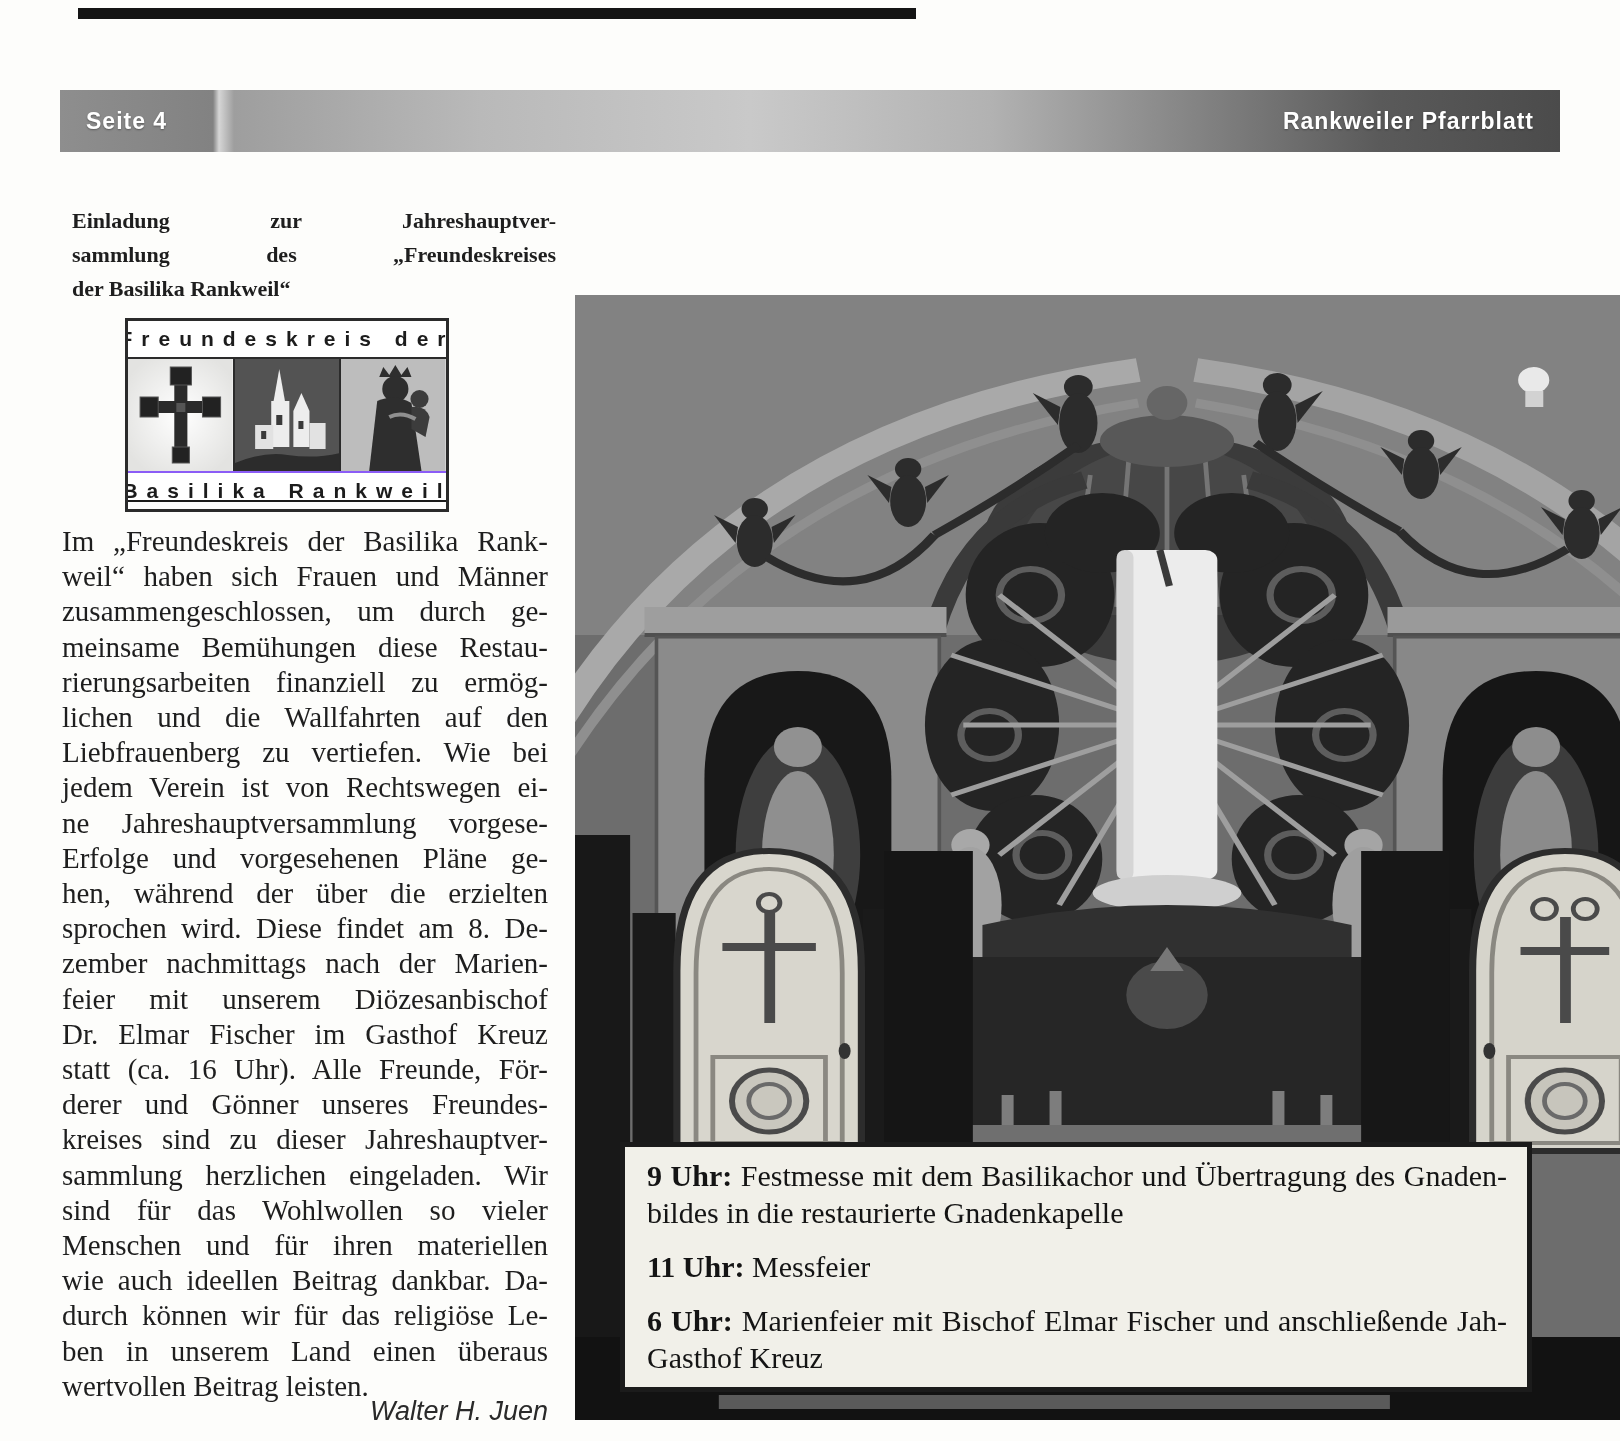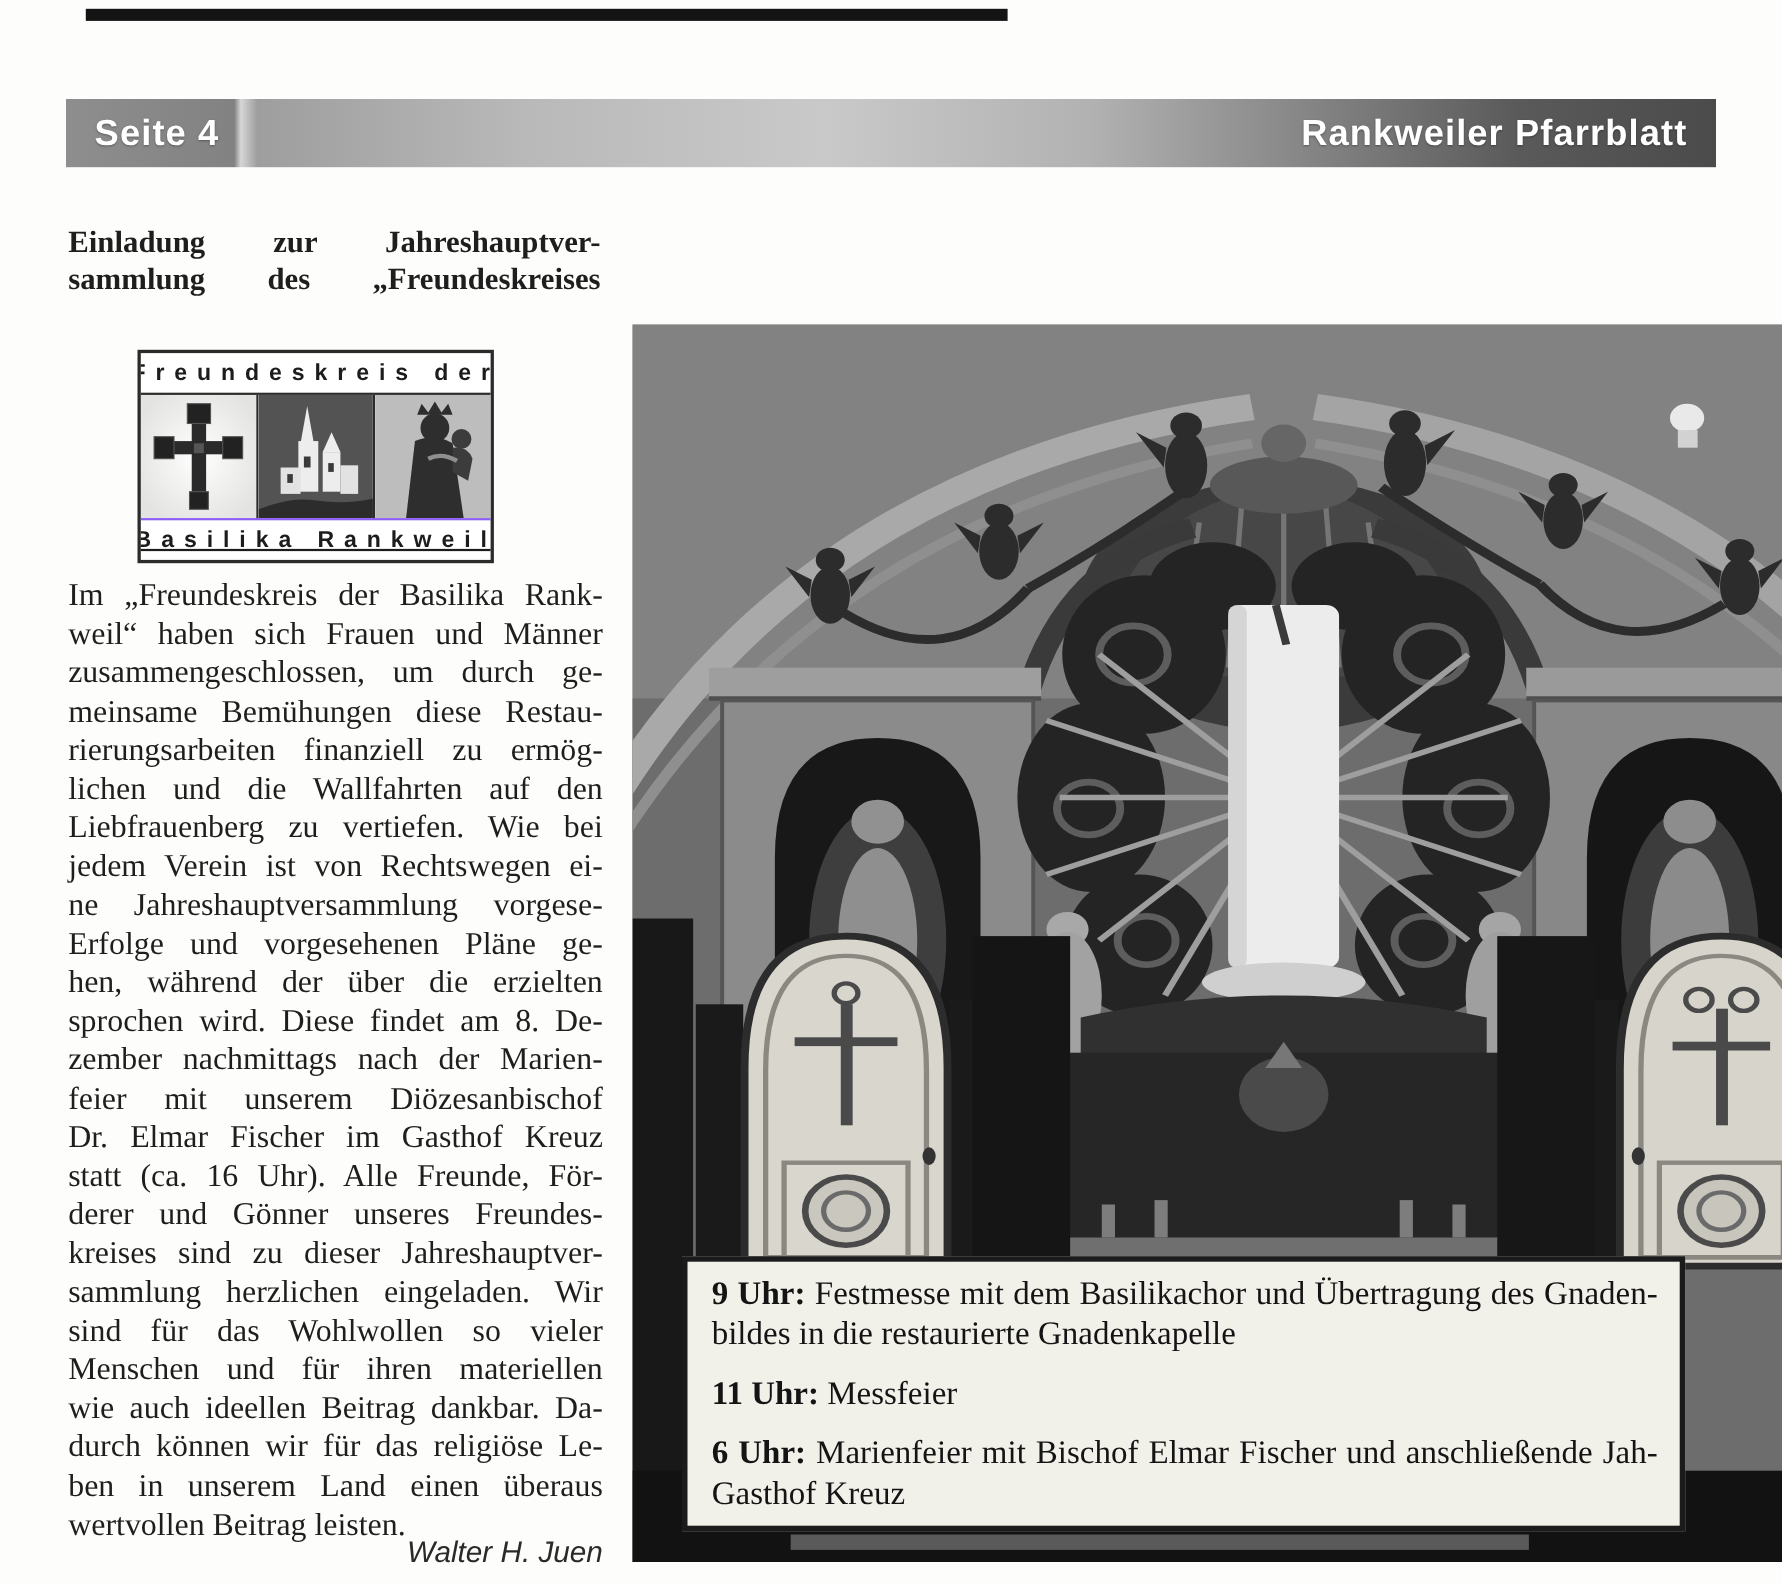--- a/index.html
+++ b/index.html
@@ -6,24 +6,24 @@
   .page{position:relative;width:1620px;height:1441px;background:#fdfdfb;overflow:hidden;
         font-family:"Liberation Serif","DejaVu Serif",serif;color:#1e1e1e;}
 
   .top-strip{position:absolute;left:78px;top:8px;width:838px;height:11px;background:#141414;}
 
   .header-bar{position:absolute;left:60px;top:90px;width:1500px;height:62px;box-sizing:border-box;
     display:flex;align-items:center;justify-content:space-between;padding:0 26px;
     background:linear-gradient(90deg,#8e8e8e 0%,#828282 10.2%,#d6d6d6 10.6%,#9e9e9e 11.6%,
       #b9b9b9 28%,#c9c9c9 46%,#b2b2b2 62%,#868686 75%,#5a5a5a 88%,#4b4b4b 100%);}
   .header-bar .hlabel{font-family:"Liberation Sans","DejaVu Sans",sans-serif;font-weight:bold;
-    font-size:33px;color:#ffffff;letter-spacing:1px;text-shadow:0 1px 2px rgba(0,0,0,.35);}
-
-  .heading{position:absolute;left:62px;top:204px;width:484px;font-weight:bold;
-    font-size:28px;line-height:34px;}
+    font-size:23px;color:#ffffff;letter-spacing:1px;text-shadow:0 1px 2px rgba(0,0,0,.35);}
+
+  .heading{position:absolute;left:72px;top:204px;width:484px;font-weight:bold;
+    font-size:22px;line-height:34px;}
   .jlines .line{text-align:justify;text-align-last:justify;}
   .jlines .line.last{text-align:last left;text-align-last:left;}
 
   .logo{position:absolute;left:125px;top:318px;width:318px;border:3px solid #2b2b2b;background:#fff;text-align:center;}
   .logo .strip{height:36px;display:flex;align-items:center;justify-content:center;
     font-family:"Liberation Sans","DejaVu Sans",sans-serif;font-weight:bold;font-size:21px;
     letter-spacing:9px;color:#1c1c1c;white-space:nowrap;overflow:hidden;}
   .logo .strip.top{border-bottom:2px solid #2b2b2b;}
   .logo .strip.bottom{border-top:2px solid #8b5cf6;text-decoration:underline;}
   .logo .panels{display:flex;height:112px;}
@@ -56,20 +56,21 @@
   <div class="top-strip"></div>
 
   <div class="header-bar">
     <span class="hlabel">Seite 4</span>
     <span class="hlabel">Rankweiler Pfarrblatt</span>
   </div>
 
   <div class="heading jlines">
       <div class="line">Einladung zur Jahreshauptver-</div>
       <div class="line">sammlung des „Freundeskreises</div>
+      <div class="line last">der Basilika Rankweil“</div>
     </div>
 
   <div class="logo">
     <div class="strip top">Freundeskreis der</div>
     <div class="panels">
       <div class="panel">
         <svg viewBox="0 0 104 112" preserveAspectRatio="none">
           <rect x="0" y="0" width="104" height="112" fill="#e3e3e1"></rect>
           <radialGradient id="glow" cx="0.5" cy="0.5" r="0.6">
             <stop offset="0" stop-color="#ffffff"></stop>

